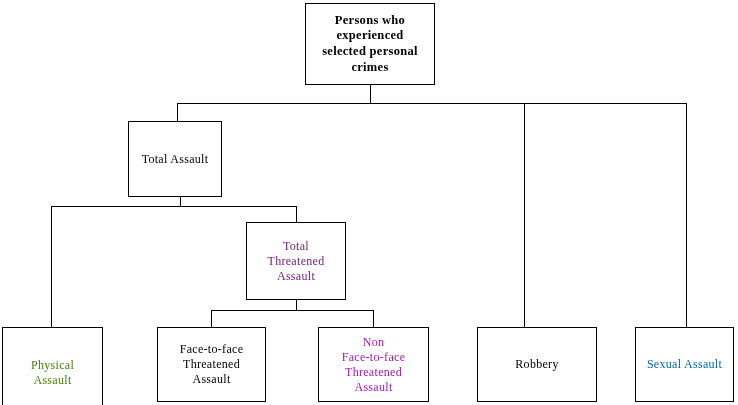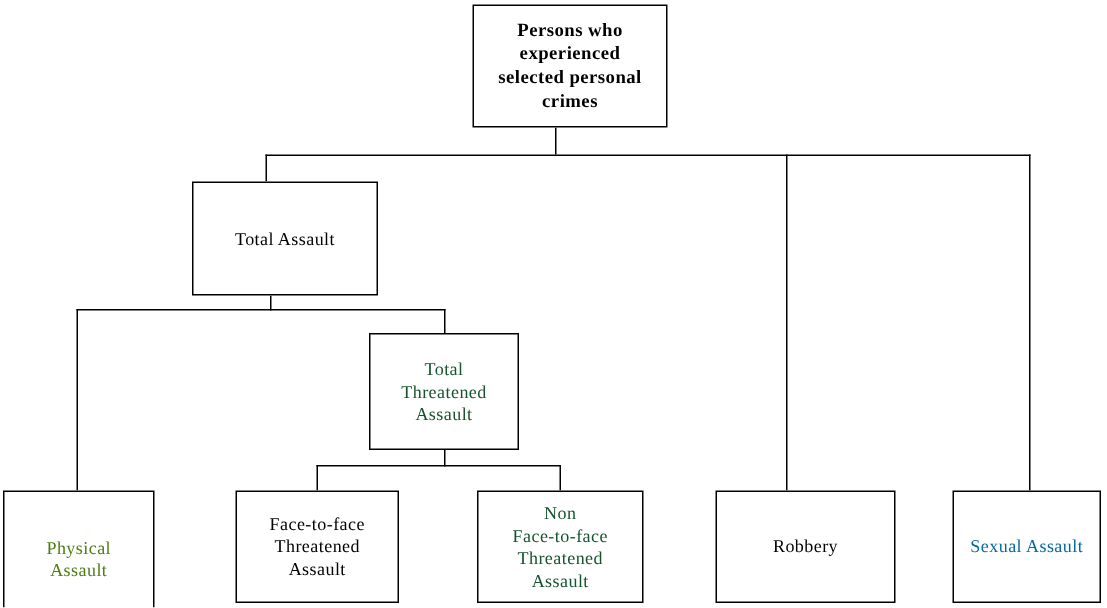--- a/index.html
+++ b/index.html
@@ -59,49 +59,49 @@
       <div class="conn v" style="left: 180px; top: 197px; height: 10px; background: rgb(0, 0, 0);"></div>
       <div class="conn h" style="left: 51px; top: 206px; width: 246px; background: rgb(0, 0, 0);"></div>
       <div class="conn v" style="left: 51px; top: 206px; height: 121px; background: rgb(0, 0, 0);"></div>
       <div class="conn v" style="left: 296px; top: 206px; height: 17px; background: rgb(0, 0, 0);"></div>
       <div class="conn v" style="left: 296px; top: 300px; height: 11px; background: rgb(0, 0, 0);"></div>
       <div class="conn h" style="left: 211px; top: 310px; width: 163px; background: rgb(0, 0, 0);"></div>
       <div class="conn v" style="left: 211px; top: 310px; height: 17px; background: rgb(0, 0, 0);"></div>
       <div class="conn v" style="left: 373px; top: 310px; height: 17px; background: rgb(0, 0, 0);"></div>
     </div>
   <div id="node-layer">
-      <div class="node root" style="left: 305px; top: 3px; width: 130px; height: 82px; border-color: rgb(0, 0, 0); color: rgb(0, 0, 0); margin-left: 10px;">
+      <div class="node root" style="left: 305px; top: 3px; width: 130px; height: 82px; border-color: rgb(0, 0, 0); color: rgb(0, 0, 0);">
         <span class="label">Persons who
 experienced
 selected personal
 crimes</span>
       </div>
-      <div class="node" style="left: 128px; top: 121px; width: 124px; height: 76px; border-color: rgb(0, 0, 0); color: rgb(0, 0, 0);">
+      <div class="node" style="left: 128px; top: 121px; width: 94px; height: 76px; border-color: rgb(0, 0, 0); color: rgb(0, 0, 0);">
         <span class="label">Total Assault</span>
       </div>
       <div class="node" style="left: 477px; top: 327px; width: 120px; height: 75px; border-color: rgb(0, 0, 0); color: rgb(0, 0, 0);">
         <span class="label">Robbery</span>
       </div>
       <div class="node" style="left: 635px; top: 327px; width: 99px; height: 75px; border-color: rgb(0, 0, 0); color: #0369a1;">
         <span class="label">Sexual Assault</span>
       </div>
-      <div class="node" style="left: 246px; top: 222px; width: 100px; height: 78px; border-color: rgb(0, 0, 0); color: #14532d;">
+      <div class="node" style="left: 246px; top: 222px; width: 100px; height: 78px; border-color: rgb(0, 0, 0); color: #701a75;">
         <span class="label">Total
 Threatened
 Assault</span>
       </div>
       <div class="node" style="left: 2px; top: 327px; width: 101px; height: 91px; border-color: rgb(0, 0, 0); color: #4d7c0f;">
         <span class="label">Physical
 Assault</span>
       </div>
       <div class="node" style="left: 157px; top: 327px; width: 109px; height: 75px; border-color: rgb(0, 0, 0); color: rgb(0, 0, 0);">
         <span class="label">Face-to-face
 Threatened
 Assault</span>
       </div>
-      <div class="node" style="left: 318px; top: 327px; width: 111px; height: 75px; border-color: rgb(0, 0, 0); color: #14532d;">
+      <div class="node" style="left: 318px; top: 327px; width: 111px; height: 75px; border-color: rgb(0, 0, 0); color: #a21caf;">
         <span class="label">Non
 Face-to-face
 Threatened
 Assault</span>
       </div>
     </div>
 </div>
 
 </body></html>

